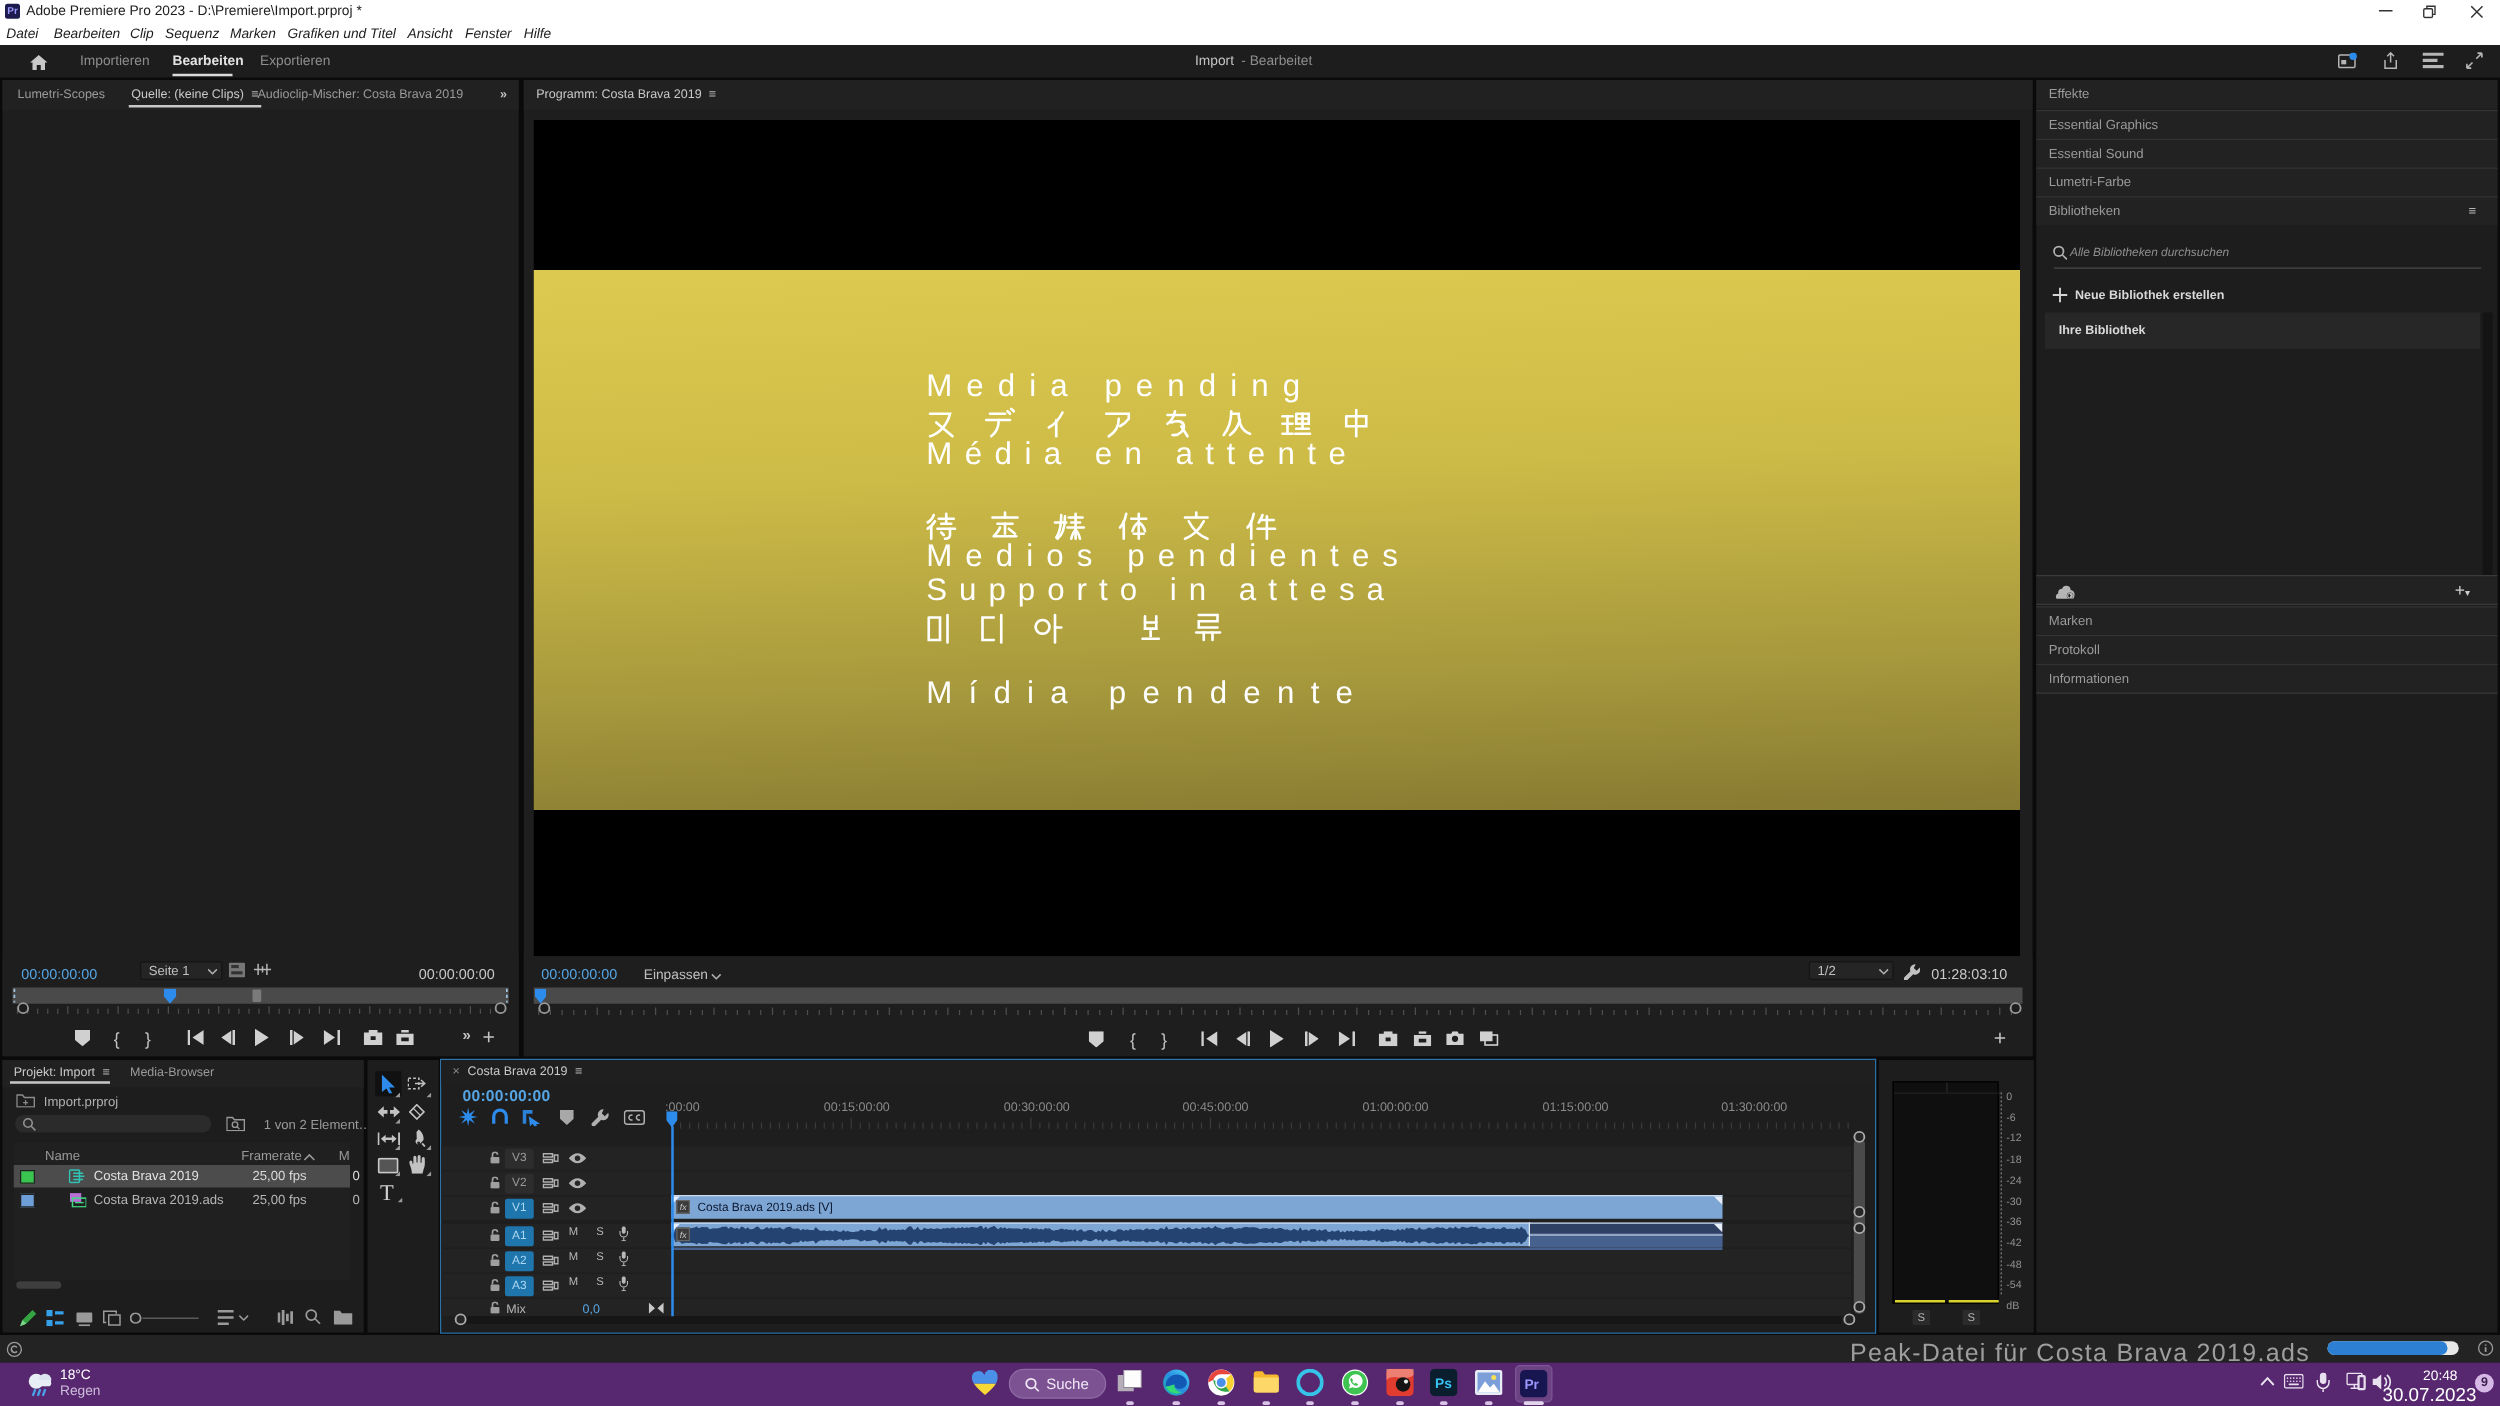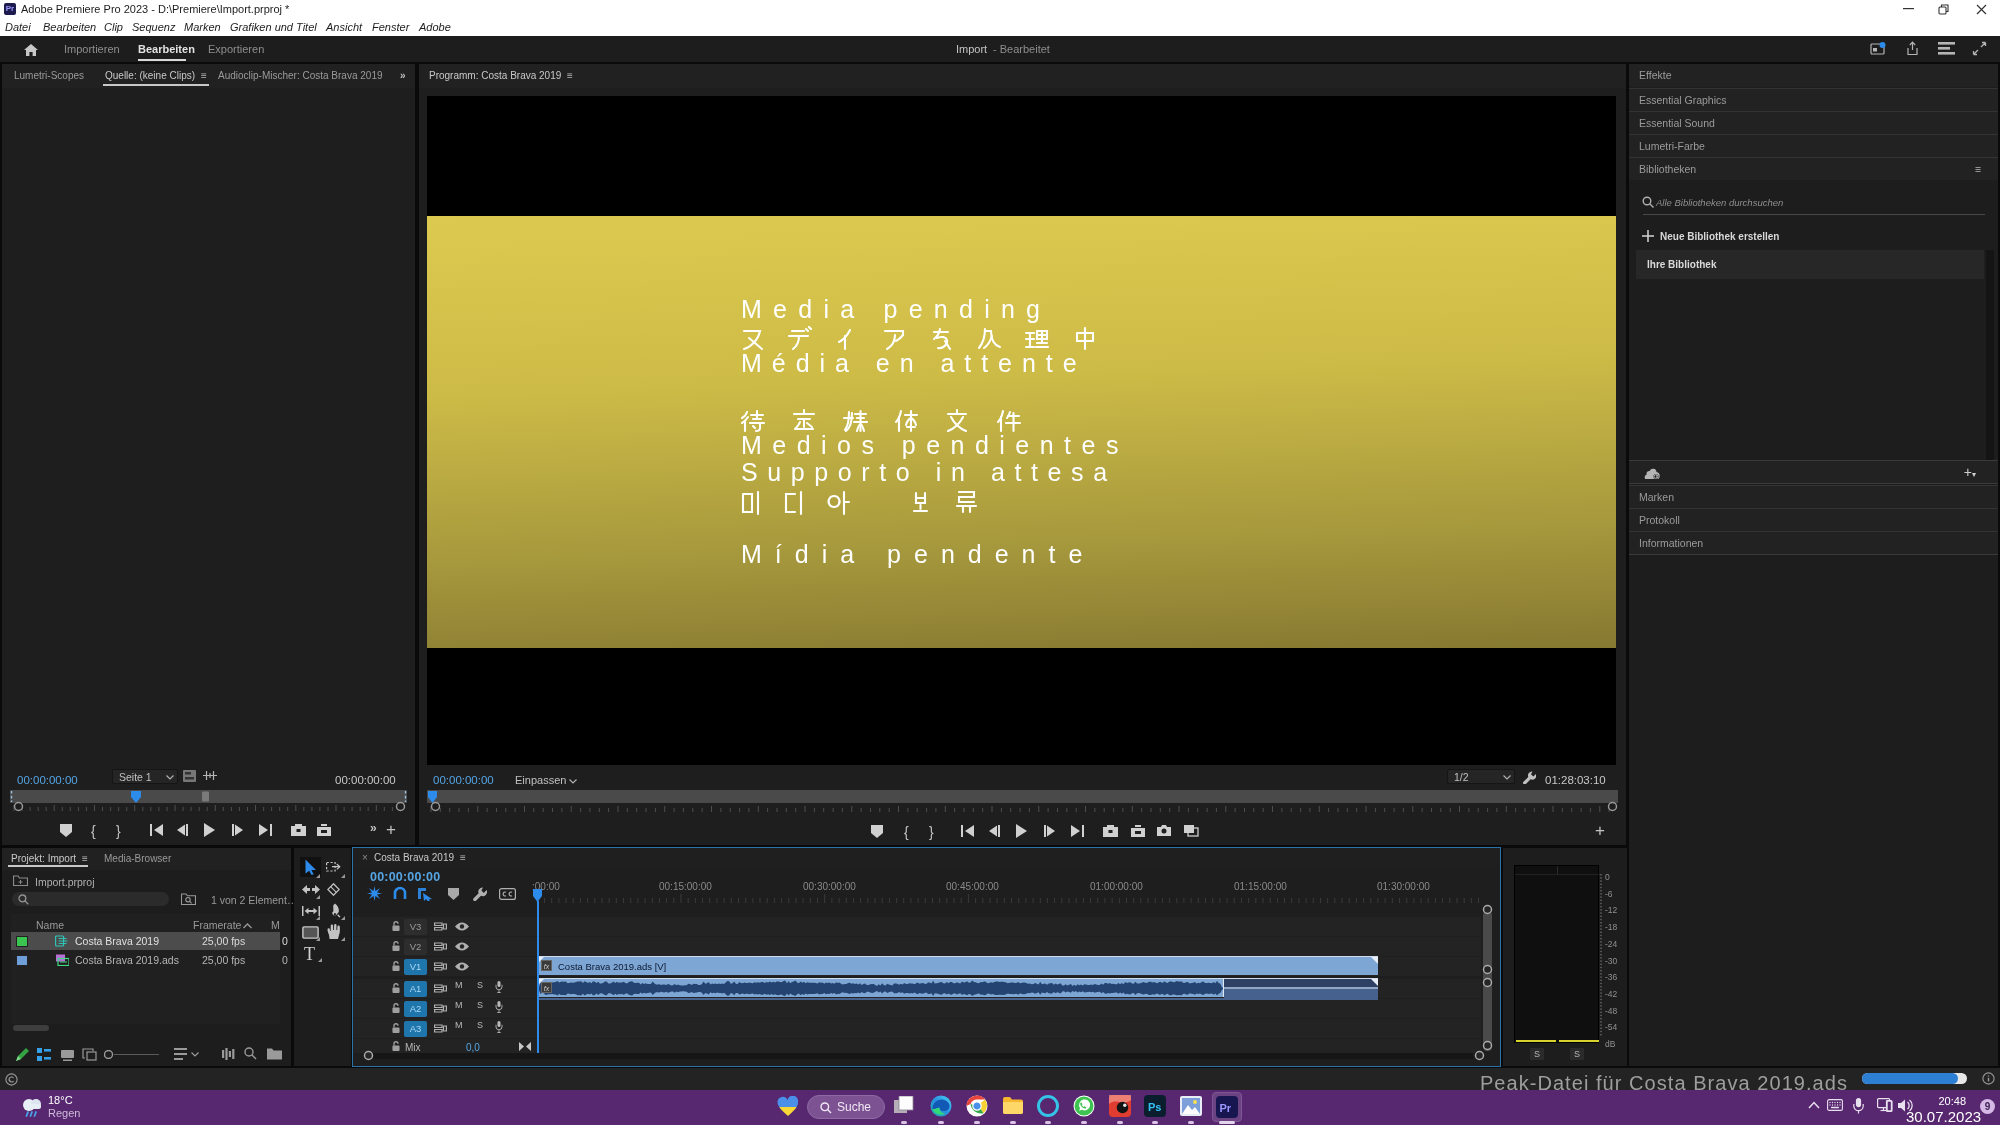--- a/index.html
+++ b/index.html
@@ -72,21 +72,21 @@
     <div id="title-txt" class="abs">Adobe Premiere Pro 2023 - D:\Premiere\Import.prproj *</div>
     <div id="menubar" class="abs">
       <span style="left:5px">Datei</span>
         <span style="left:43px">Bearbeiten</span>
         <span style="left:104px">Clip</span>
         <span style="left:132px">Sequenz</span>
         <span style="left:184px">Marken</span>
         <span style="left:230px">Grafiken und Titel</span>
         <span style="left:326px">Ansicht</span>
         <span style="left:372px">Fenster</span>
-        <span style="left:419px">Adobe</span>
+        <span style="left:419px">Hilfe</span>
     </div>
     <svg class="abs" style="left:1903px;top:8px" width="12" height="2">
         <rect width="11" height="1.2" fill="#333"></rect>
       </svg>
     <svg class="abs" style="left:1938px;top:4px" width="11" height="11" fill="none" stroke="#333" stroke-width="1.1">
       <rect x="1" y="3" width="7" height="7" rx="1"></rect>
         <path d="M3.5 3 L3.5 1 L10 1 L10 7.5 L8 7.5"></path>
     </svg>
     <svg class="abs" style="left:1976px;top:4px" width="11" height="11" stroke="#333" stroke-width="1.2">
         <path d="M1 1 L10 10 M10 1 L1 10"></path>
@@ -123,21 +123,21 @@
       <path d="M6 9 L1.5 13.5 M1.5 13.5 L1.5 10 M1.5 13.5 L5 13.5"></path>
     </svg>
   </div>
 
   <div id="src-panel" class="abs panel">
     <div class="tabbar">
       <div style="left:12px">Lumetri-Scopes</div>
       <div style="left:103px" class="tab-on">Quelle: (keine Clips)</div>
         <div style="left:199px;color:#b5b5b5">≡</div>
       <div class="abs" style="left:101px;top:20px;width:106px;height:1.5px;background:#c8c8c8"></div>
-      <div style="left:216px">Audioclip-Mischer: Costa Brava 2019</div>
+      <div style="left:204px">Audioclip-Mischer: Costa Brava 2019</div>
       <div style="left:398px;color:#c0c0c0;font-weight:bold">»</div>
     </div>
     <div class="moncontrols">
       <div class="abs blue" style="left:15px;top:9px;font-size:11.5px">00:00:00:00</div>
       <div class="abs" style="left:110px;top:4px;width:66px;height:15px;background:#252525;border:1px solid #151515;border-radius:2px;color:#c0c0c0;">
         <span style="position:absolute;left:6px;top:1px;font-size:10.5px">Seite 1</span>
         <svg class="abs" style="left:53px;top:5px" width="8" height="5" fill="none" stroke="#b0b0b0" stroke-width="1.2">
             <path d="M0.5 0.5 L4 4 L7.5 0.5"></path>
           </svg>
       </div>

